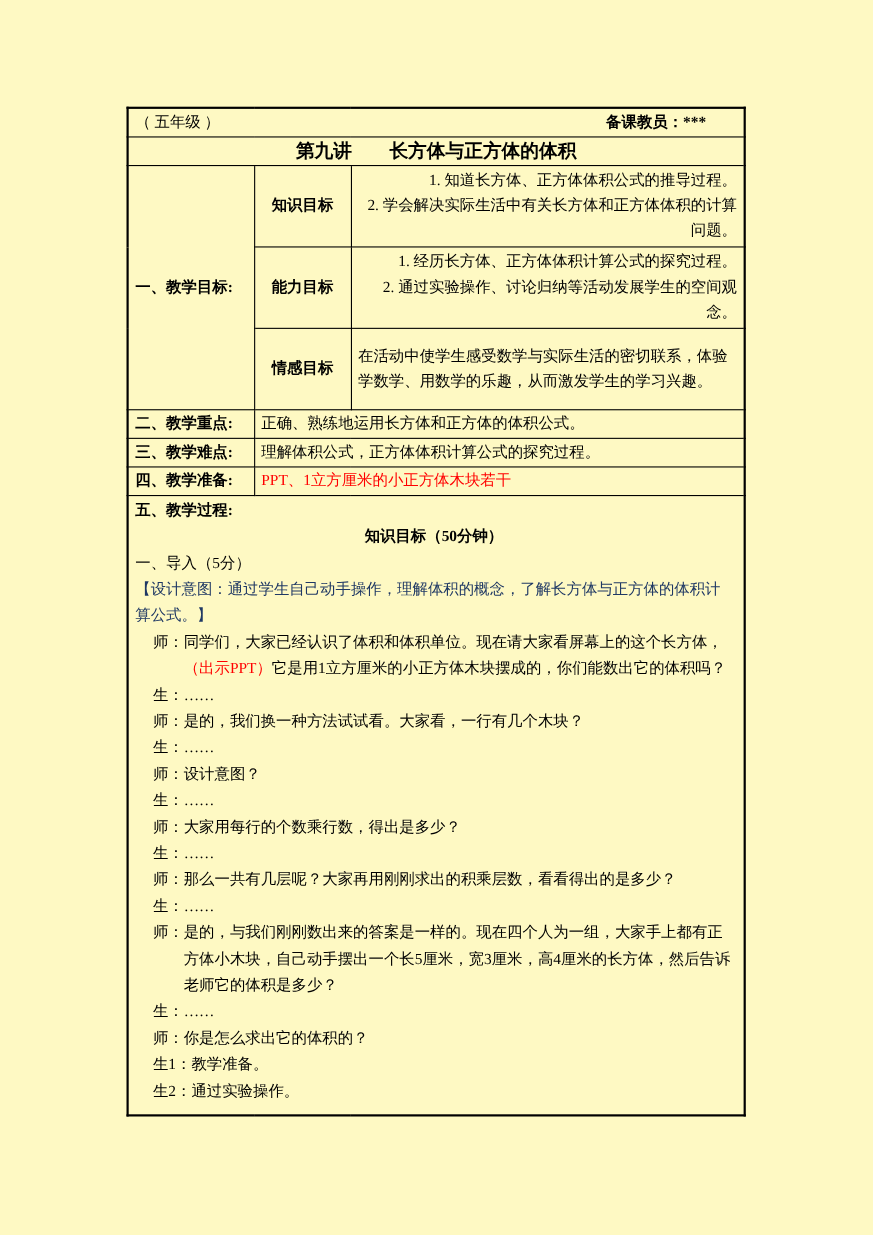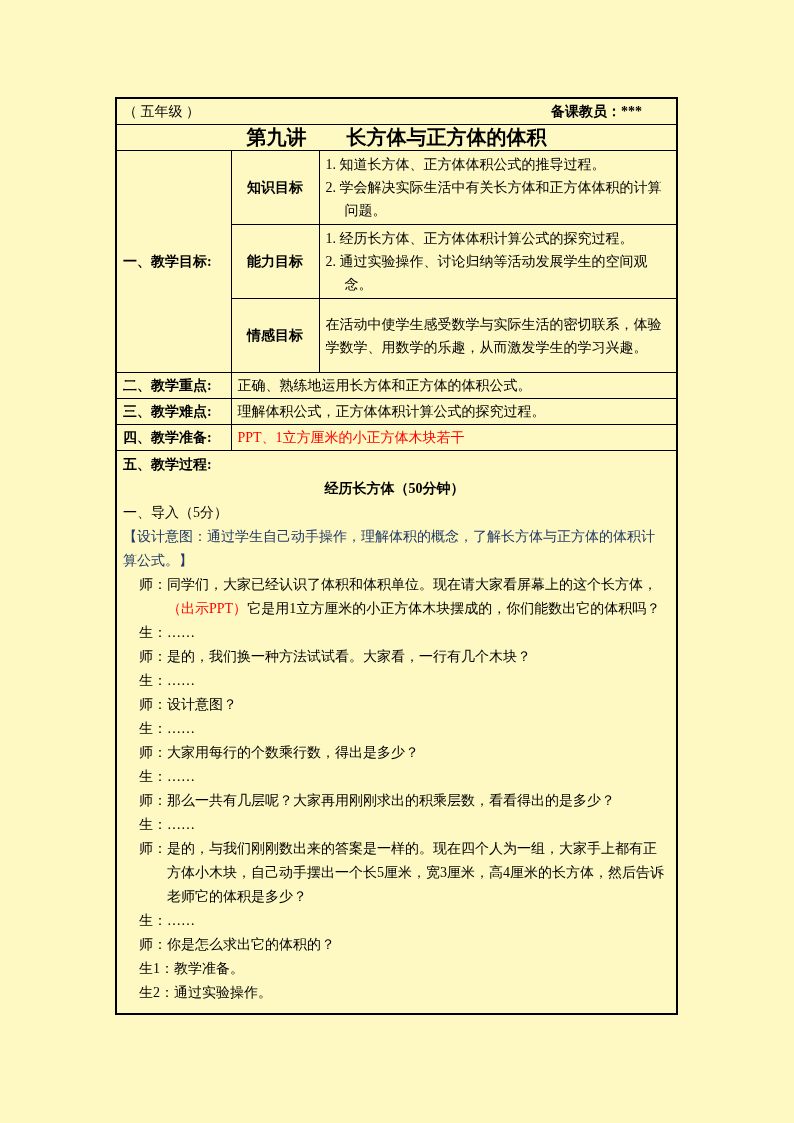--- a/index.html
+++ b/index.html
@@ -28,23 +28,23 @@
   }
   col.c1 { width: 115px; }
   col.c2 { width: 88px; }
 
   .bold { font-weight: bold; }
   .center { text-align: center; }
   .r24 td { height: 25px; }
   tr.obj-row > td { height: 74px; }
 
   .header-flex { display: flex; justify-content: space-between; align-items: center; padding-right: 28px; }
-  .title-cell { font-size: 20px; height: 25px; }
+  .title-cell { font-size: 17px; height: 25px; }
 
-  .num-item { padding-left: 1.35em; text-indent: -1.35em; }
+  .num-item { padding-left: 1.35em; text-indent: -1.35em; text-align: right; }
 
   .red   { color: #ff0000; }
   .navy  { color: #1f3864; }
 
   .process-cell { vertical-align: top; padding: 2px 10px 8px 6px; }
   .process-cell p { line-height: 24px; font-size: 14px; }
   .hang { padding-left: 2em; text-indent: -2em; margin-left: 16px; }
 </style>
 </head>
 <body>
@@ -107,21 +107,21 @@
       </tr>
 
       <tr class="r24">
         <td class="bold">四、教学准备:</td>
         <td colspan="2" class="red">PPT、1立方厘米的小正方体木块若干</td>
       </tr>
 
       <tr>
         <td colspan="3" class="process-cell">
           <p class="bold">五、教学过程:</p>
-          <p class="bold center">经历长方体（50分钟）</p>
+          <p class="bold center">知识目标（50分钟）</p>
           <p>一、导入（5分）</p>
           <p class="navy">【设计意图：通过学生自己动手操作，理解体积的概念，了解长方体与正方体的体积计算公式。】</p>
 
           <p class="hang"><span>师：同学们，大家已经认识了体积和体积单位。现在请大家看屏幕上的这个长方体，</span><span class="red">（出示PPT）</span><span>它是用1立方厘米的小正方体木块摆成的，你们能数出它的体积吗？</span></p>
           <p class="hang">生：……</p>
           <p class="hang">师：是的，我们换一种方法试试看。大家看，一行有几个木块？</p>
           <p class="hang">生：……</p>
           <p class="hang">师：设计意图？</p>
           <p class="hang">生：……</p>
           <p class="hang">师：大家用每行的个数乘行数，得出是多少？</p>

